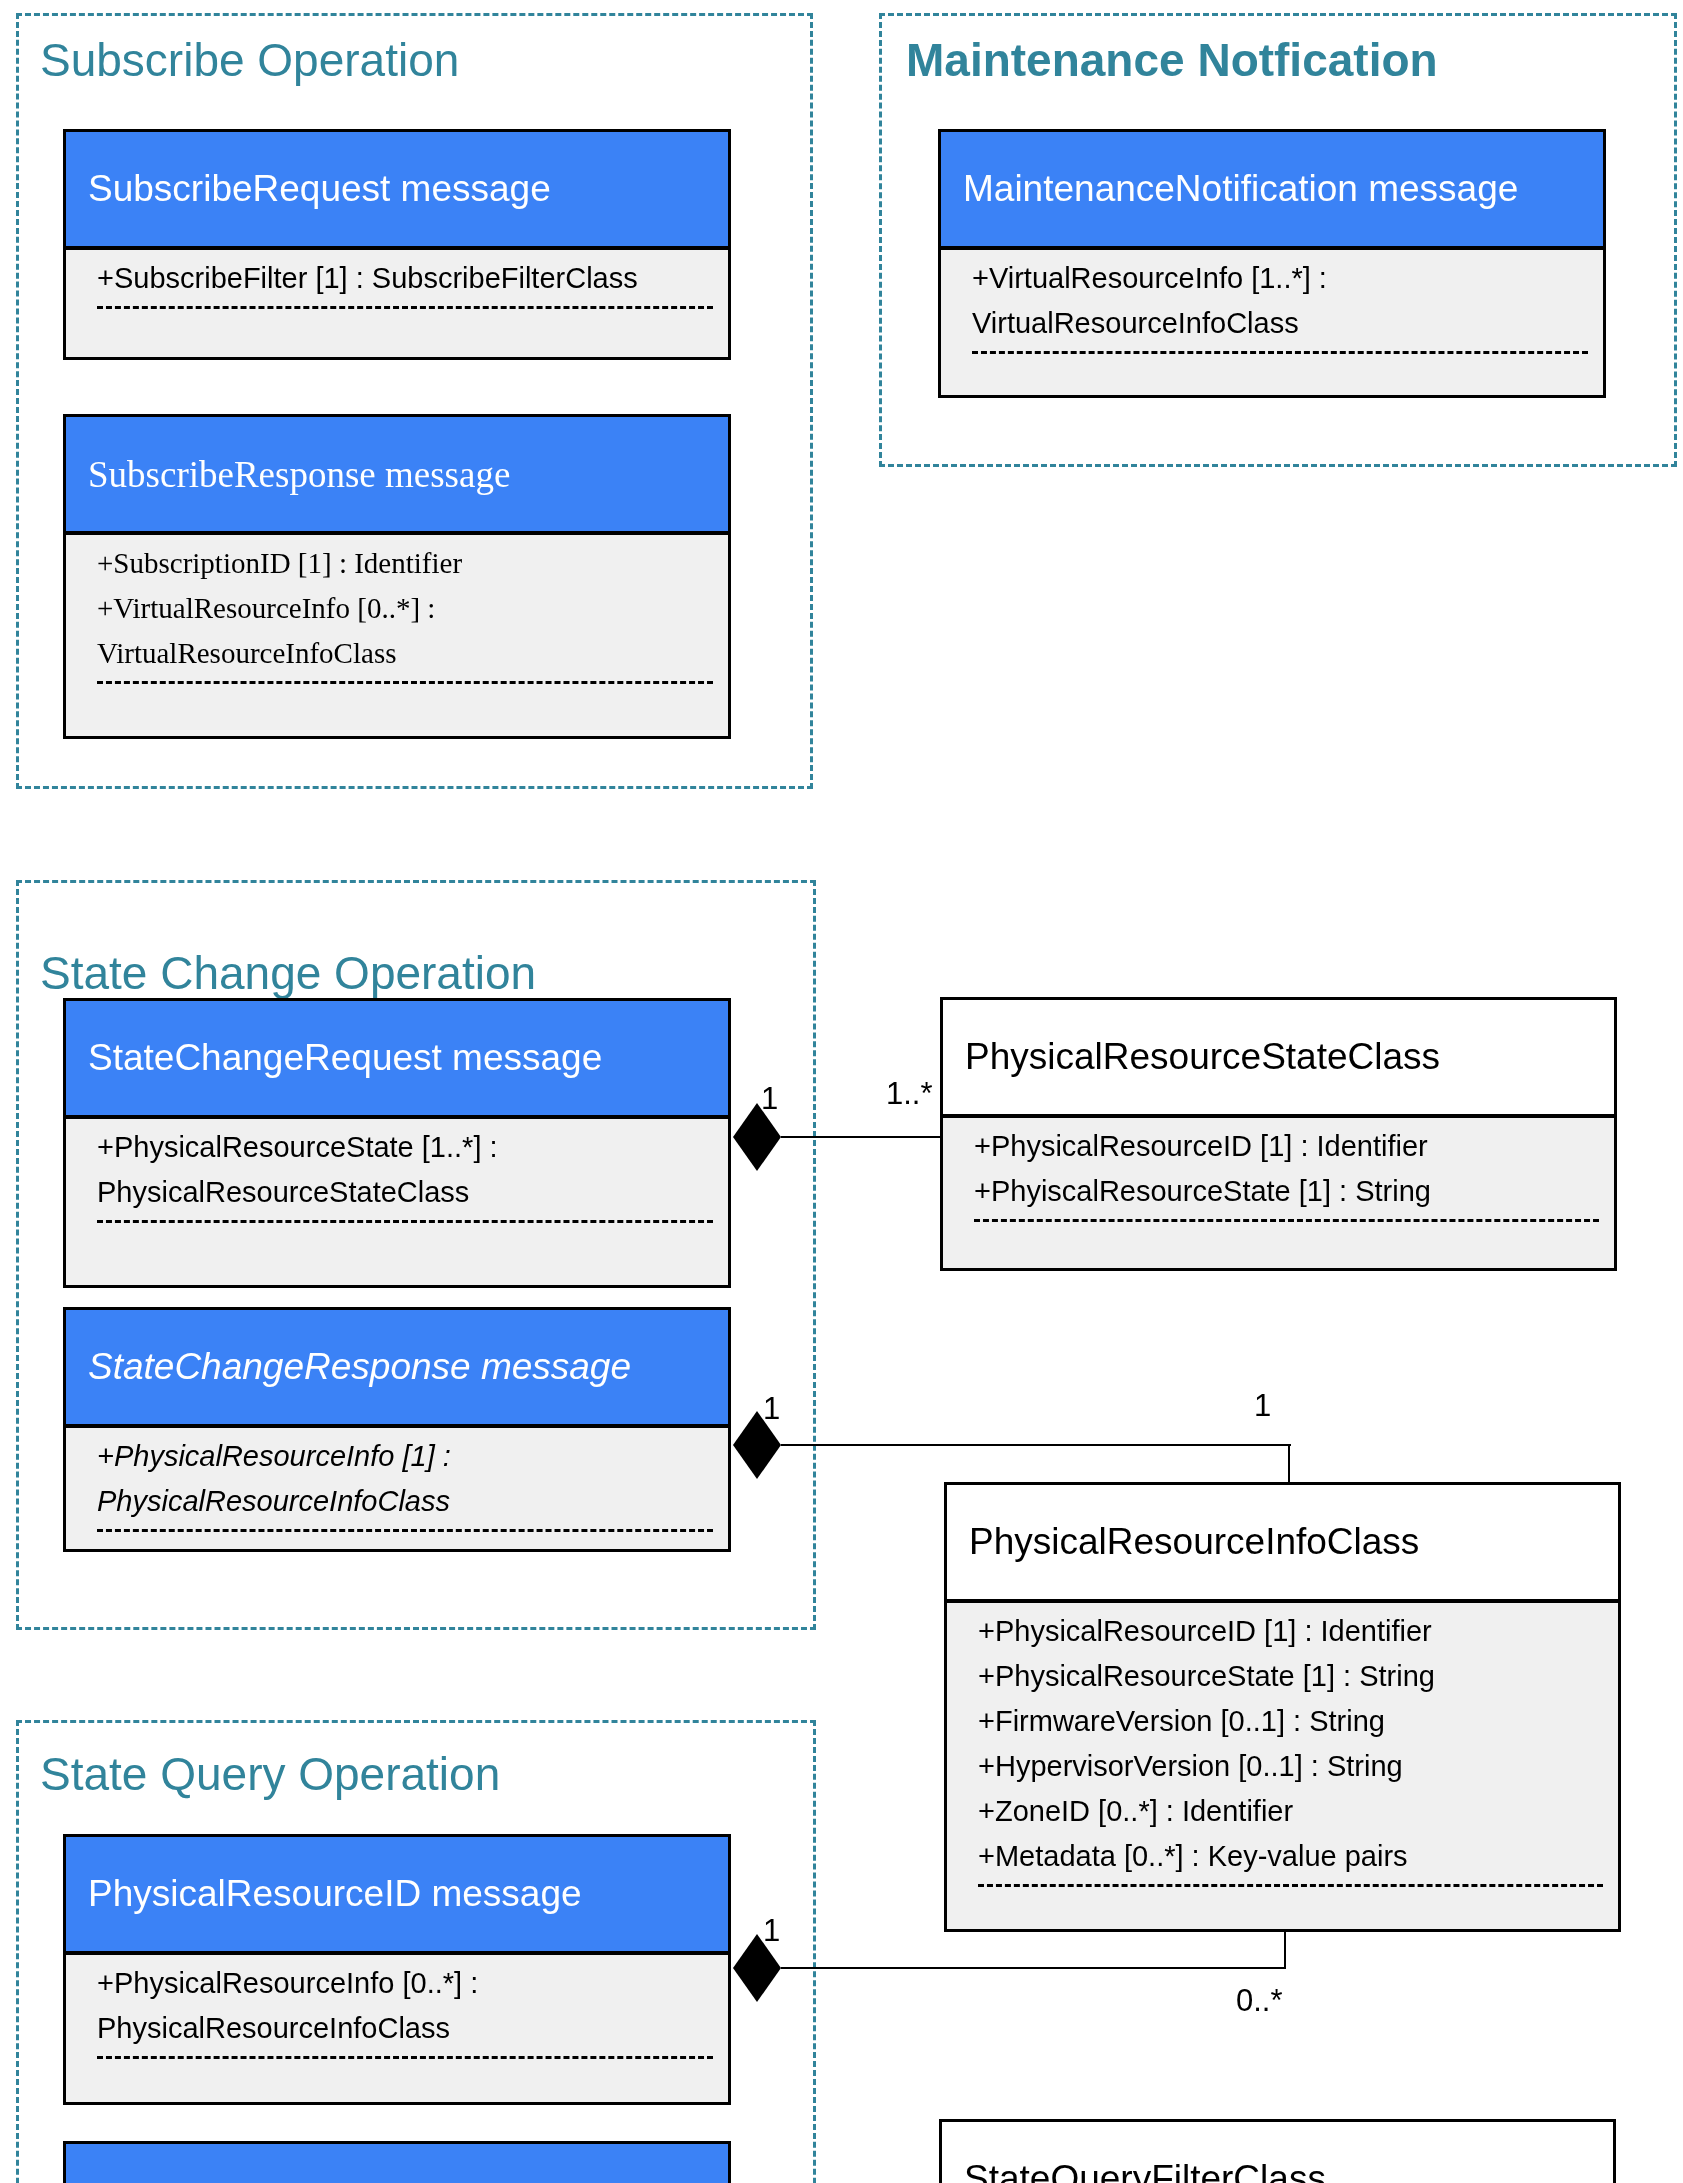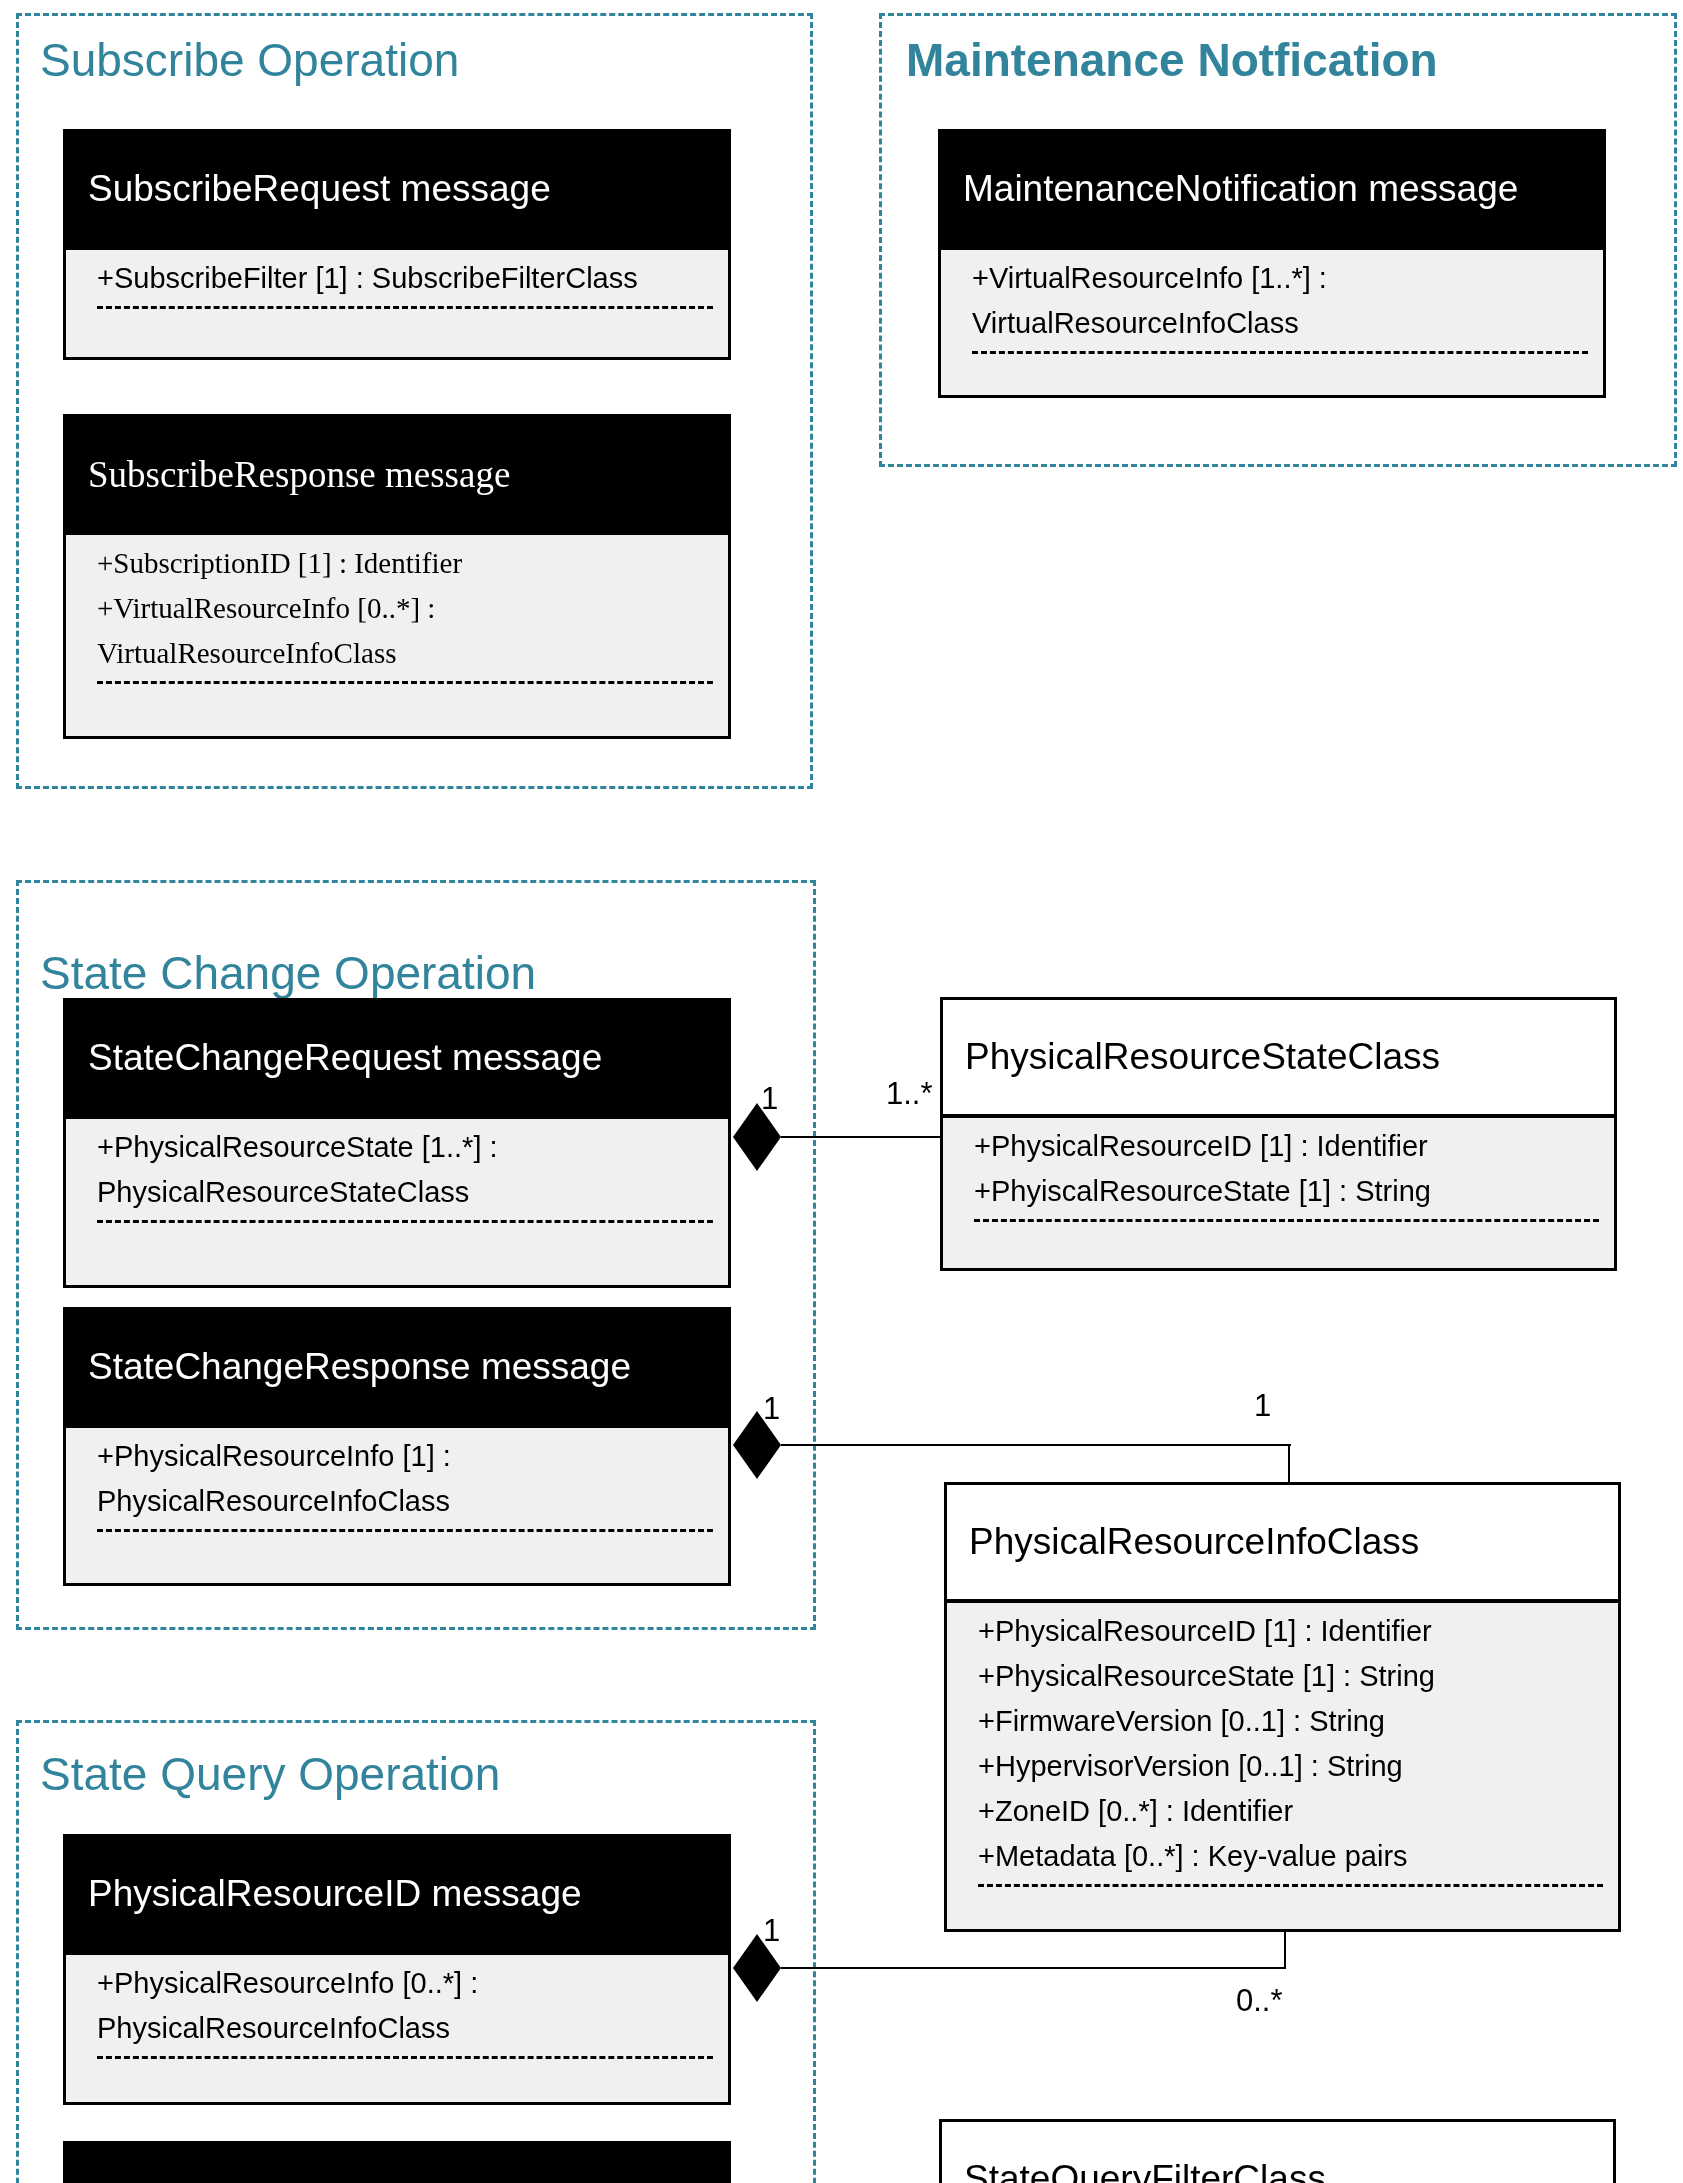--- a/index.html
+++ b/index.html
@@ -10,21 +10,21 @@
   .group { position:absolute; border:3.9px dashed #31849B; box-sizing:border-box; background:transparent; }
   .group-title { position:absolute; font-size:46px; color:#31849B; white-space:nowrap; }
   .cls {
     position:absolute; border:3.5px solid #000; box-sizing:border-box;
     background:#F0F0F0; display:flex; flex-direction:column;
   }
   .cls-header {
     height:114px; flex:0 0 auto; display:flex; align-items:center;
     padding-left:22px; border-bottom:4.4px solid #000; font-size:37px; white-space:nowrap;
   }
-  .cls-header.teal { background:#000000; color:#ffffff; }
+  .cls-header.teal { background:#3b82f6; color:#ffffff; }
   .cls-header.white { background:#ffffff; color:#000000; }
   .cls-body { flex:1 1 auto; padding:6.1px 12.2px 0 31px; font-size:29px; line-height:45px; color:#000; }
   .attr-line { white-space:nowrap; }
   .dotted-sep { border-top:3.1px dashed #000; margin-top:5.2px; margin-right:2.6px; }
   .conn-h { position:absolute; height:2.2px; background:#000; }
   .conn-v { position:absolute; width:2.2px; background:#000; }
   .diamond {
     position:absolute; width:48px; height:68px; background:#000;
     clip-path:polygon(50% 0, 100% 50%, 50% 100%, 0 50%);
   }
@@ -76,21 +76,21 @@
 
   <div class="cls" style="left:63px; top:998px; width:668px; height:290px;">
     <div class="cls-header teal">StateChangeRequest message</div>
     <div class="cls-body">
       <div class="attr-line">+PhysicalResourceState [1..*] :</div>
       <div class="attr-line">PhysicalResourceStateClass</div>
       <div class="dotted-sep"></div>
     </div>
   </div>
 
-  <div class="cls" style="left:63px; top:1307px; width:668px; height:279px;">
+  <div class="cls" style="left:63px; top:1307px; width:668px; height:245px;font-style:italic;">
     <div class="cls-header teal">StateChangeResponse message</div>
     <div class="cls-body">
       <div class="attr-line">+PhysicalResourceInfo [1] :</div>
       <div class="attr-line">PhysicalResourceInfoClass</div>
       <div class="dotted-sep"></div>
     </div>
   </div>
 
   <div class="cls" style="left:940px; top:997px; width:677px; height:274px;">
     <div class="cls-header white">PhysicalResourceStateClass</div>

